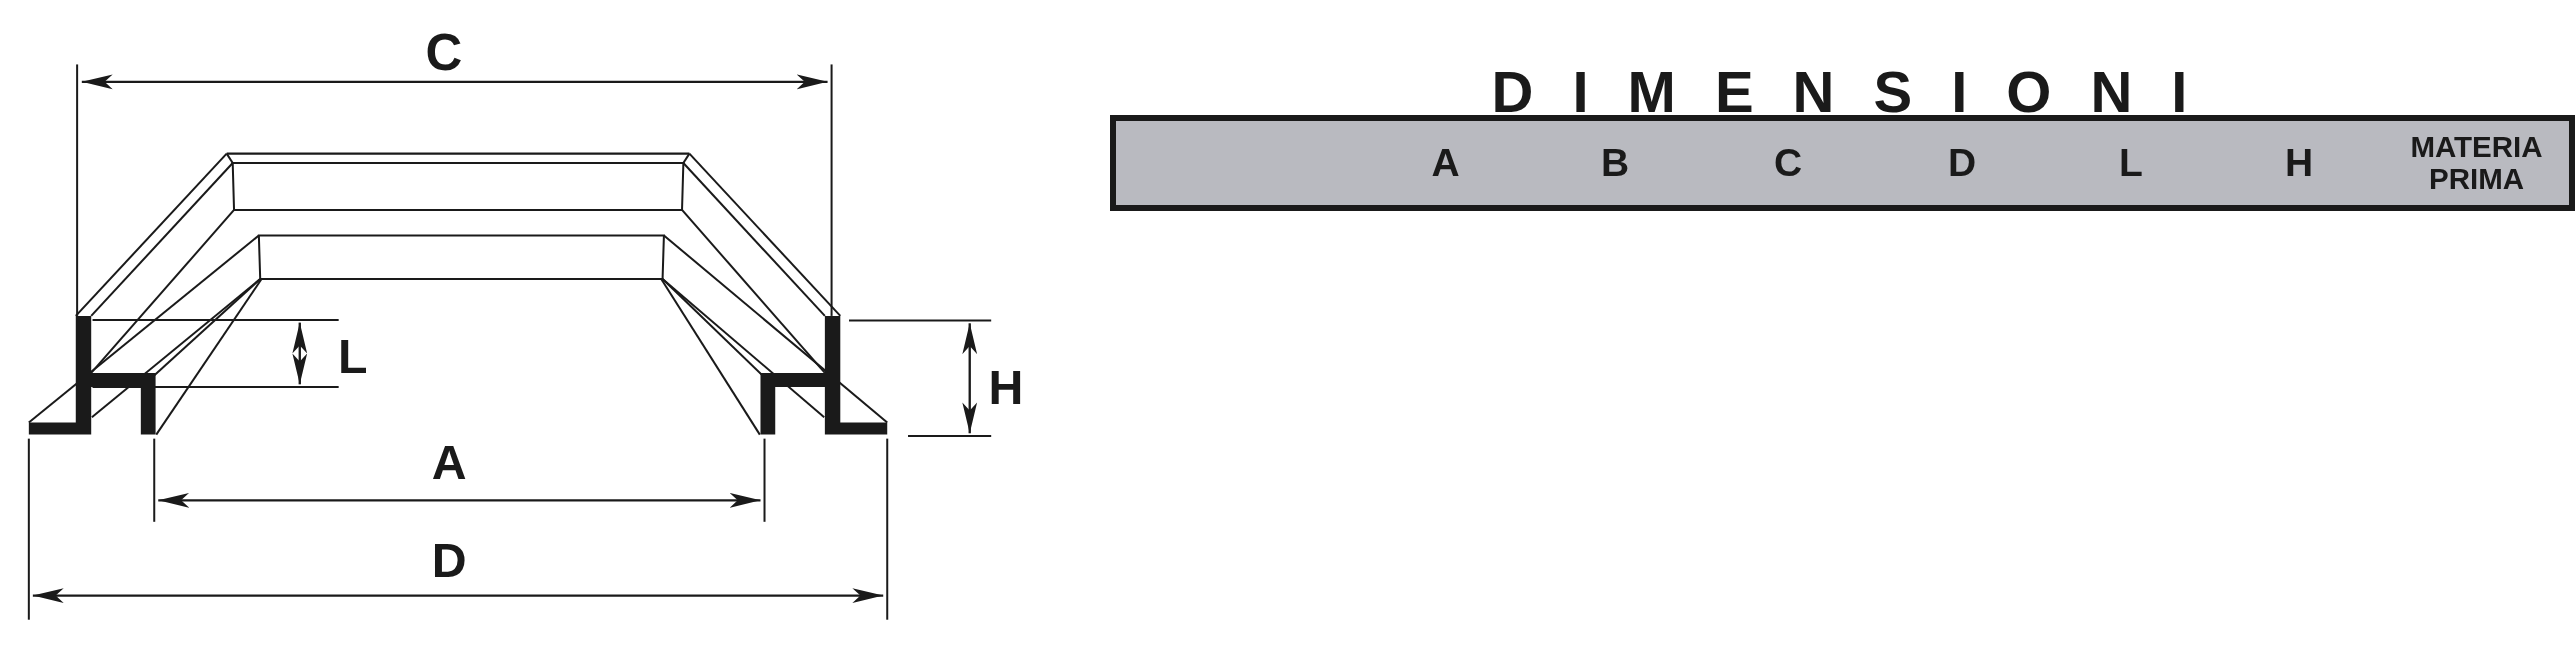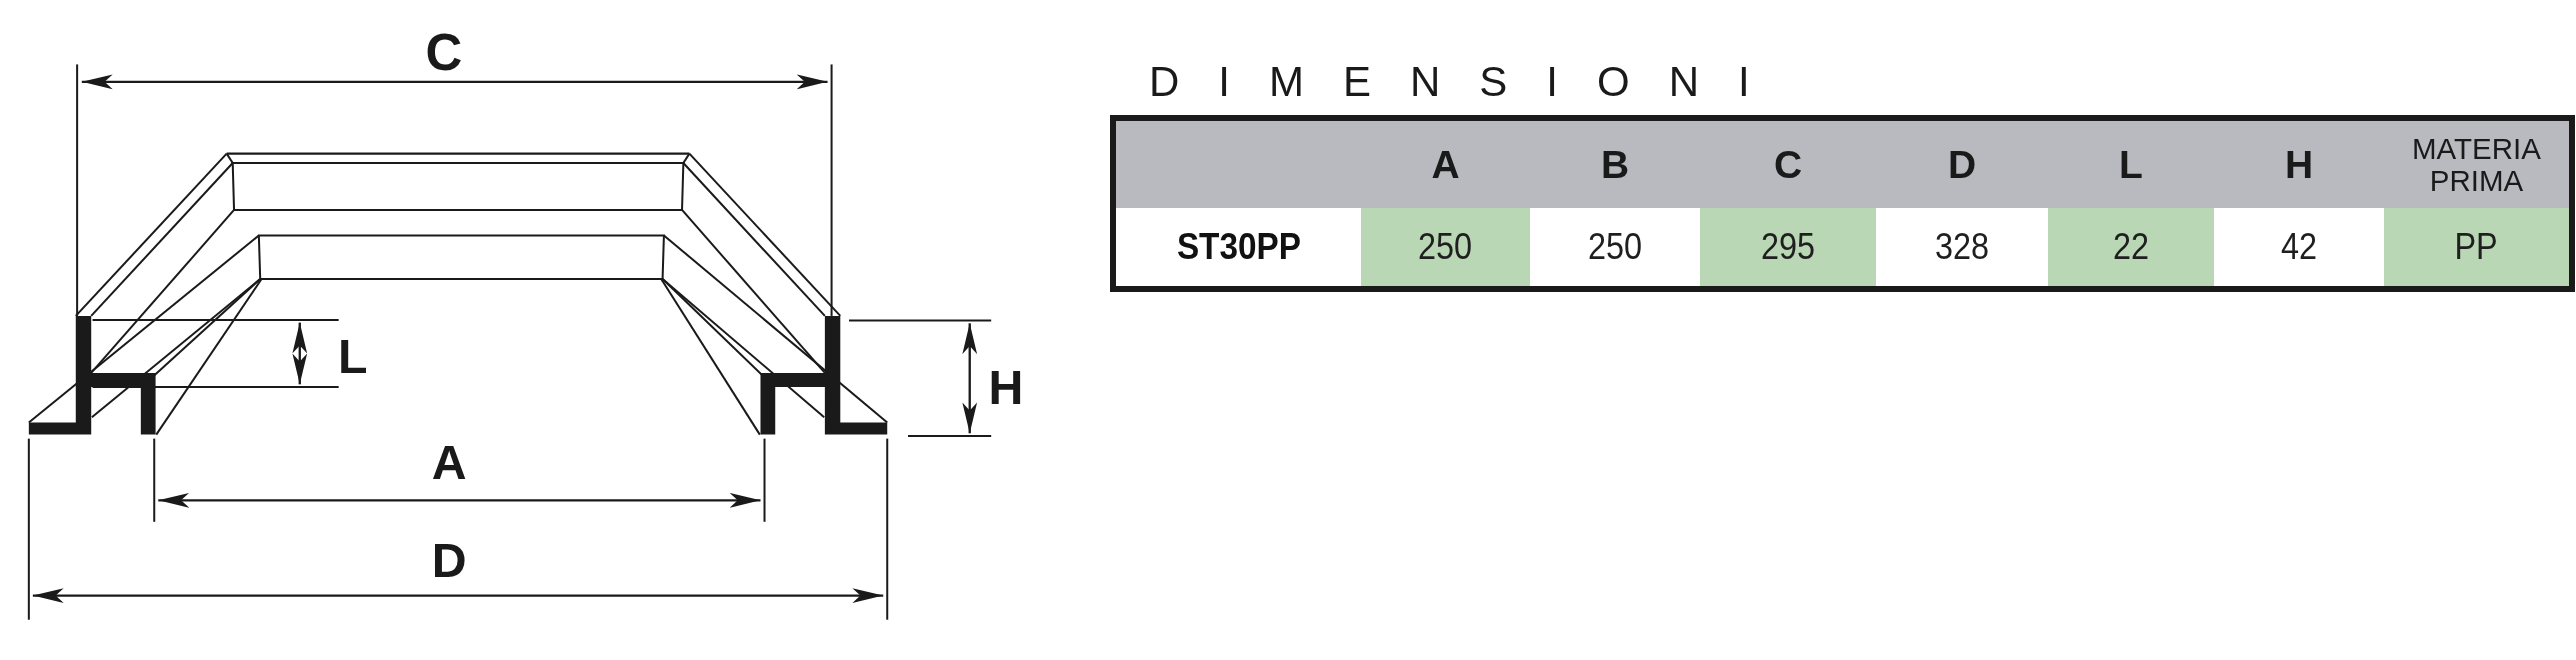--- a/index.html
+++ b/index.html
@@ -9,31 +9,31 @@
   
   svg.draw{position:absolute;left:0;top:0;}
   .thin{stroke:#1a1a1a;stroke-width:3;fill:none;}
   .face{stroke:#1a1a1a;stroke-width:3;fill:#ffffff;}
   .solid{fill:#1a1a1a;stroke:none;}
   .dim{stroke:#1a1a1a;stroke-width:3.5;fill:none;}
   .ext{stroke:#1a1a1a;stroke-width:3;fill:none;}
   .dlabel{font-family:"Liberation Sans",sans-serif;font-weight:bold;fill:#1a1a1a;}
 
   
-  .tbl-title{position:absolute;left:1110px;top:58px;width:1459px;text-align:left;
-    font-size:42px;font-weight:normal;color:#1a1a1a;letter-spacing:39px;text-indent:39px;white-space:nowrap;}
+  .tbl-title{position:absolute;left:1110px;top:58px;width:1459px;text-align:center;
+    font-size:58px;font-weight:bold;color:#1a1a1a;letter-spacing:39px;text-indent:39px;white-space:nowrap;}
   table.dim{position:absolute;left:1110px;top:115px;width:1459px;border-collapse:collapse;
     table-layout:fixed;border:6px solid #1a1a1a;background:#fff;}
   table.dim th,table.dim td{padding:0;margin:0;text-align:center;vertical-align:middle;color:#1a1a1a;}
   table.dim thead tr{height:90px;}
   table.dim thead th{background:#b9bac0;}
   table.dim tbody tr{height:81px;}
   table.dim tbody tr + tr td{border-top:3.4px solid #1a1a1a;}
   th.hletter{font-size:39px;font-weight:bold;}
-  th.mp{font-size:29.5px;font-weight:normal;line-height:1.08;}
+  th.mp{font-size:29.5px;font-weight:bold;line-height:1.08;}
   td.green{background:#b9d7b4;}
   .cv{display:inline-block;transform:scaleX(0.9);font-size:36px;color:#1f1f1f;}
   td.name .cv{font-weight:bold;font-size:37px;color:#111;}
 </style>
 </head>
 <body>
 
 <div id="stage">
 
   <svg class="draw" width="1073" height="660" viewBox="0 0 1600 984">
@@ -134,26 +134,16 @@
         <th class="hletter">D</th>
         <th class="hletter">L</th>
         <th class="hletter">H</th>
         <th class="mp">
           <div>MATERIA</div>
           <div>PRIMA</div>
         </th>
       </tr>
     </thead>
     <tbody>
-      <tr>
-        <td class="name"><span class="cv">ST30PP</span></td>
-        <td class="green"><span class="cv">250</span></td>
-        <td><span class="cv">250</span></td>
-        <td class="green"><span class="cv">295</span></td>
-        <td><span class="cv">328</span></td>
-        <td class="green"><span class="cv">22</span></td>
-        <td><span class="cv">42</span></td>
-        <td class="green"><span class="cv">PP</span></td>
-      </tr>
     </tbody>
   </table>
 </div>
 
 
 </body></html>

